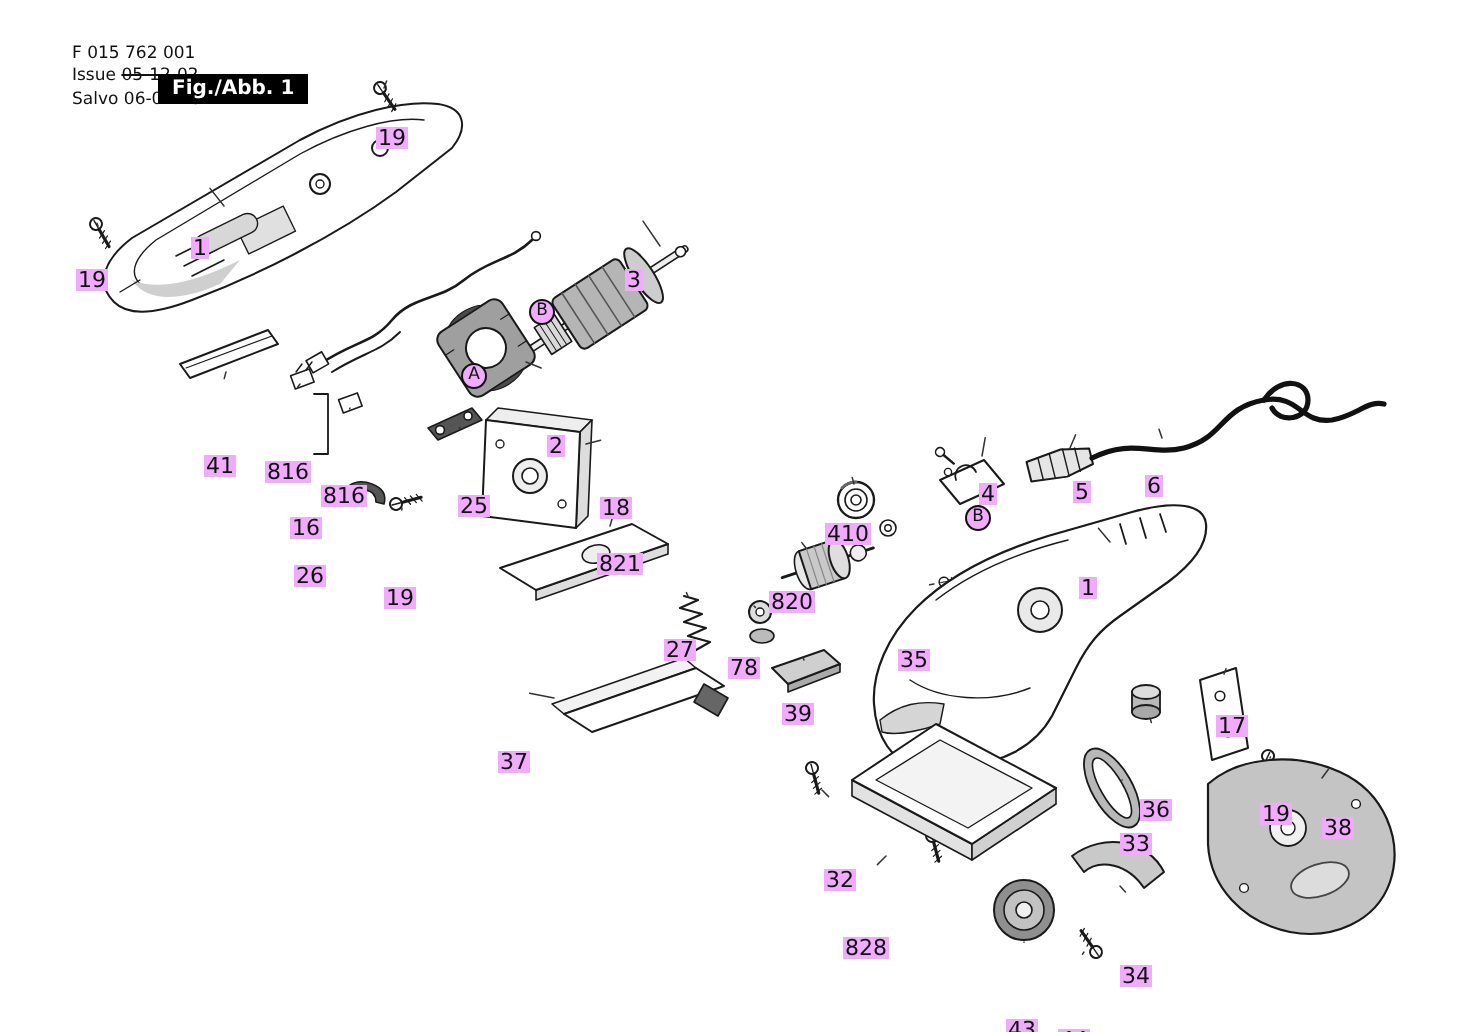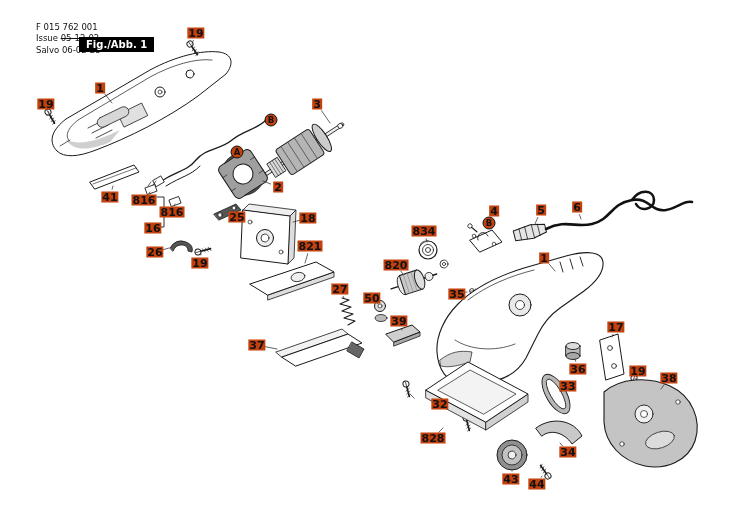--- a/index.html
+++ b/index.html
@@ -1,21 +1,21 @@
 <!DOCTYPE html>
 <html><head>
 <meta charset="utf-8">
 <style>
   * { margin:0; padding:0; box-sizing:border-box; }
   html,body { background:#fff; }
   body { width:730px; height:516px; font-family:"DejaVu Sans", sans-serif; color:#111; }
   .page { position:relative; width:730px; height:516px; background:#fff; overflow:hidden; }
   #art { position:absolute; left:0; top:0; }
   #label-layer { position:absolute; left:0; top:0; width:730px; height:516px; pointer-events:none; }
-  .part-label { position:absolute; transform:translate(-50%,-50%); font-size:11px; font-weight:bold; line-height:1; white-space:nowrap; color:#111; background:#c2410c; padding:0 1px; }
+  .part-label { position:absolute; transform:translate(-50%,-50%); font-size:11px; font-weight:normal; line-height:1; white-space:nowrap; color:#111; background:#f0abfc; padding:0 1px;margin-top:36px; }
   .part-label.circle { width:13px; height:13px; border:1.2px solid #111; border-radius:50%; font-size:8.5px; display:flex; align-items:center; justify-content:center; padding:0; }
   .title-block { position:absolute; left:36px; top:22px; font-size:8.5px; line-height:1.35; }
   .strike { text-decoration:line-through; }
   .figbox { position:absolute; left:79px; top:37px; background:#000; color:#fff; font-weight:bold; font-size:10px; padding:2px 7px; }
   .footer { position:absolute; left:36px; top:449px; font-size:8px; line-height:1.35; }
 </style>
 </head>
 <body>
 
 <div class="page">
@@ -305,37 +305,37 @@
       <span class="part-label" style="left: 110px; top: 197px;">41</span>
       <span class="part-label" style="left: 144px; top: 200px;">816</span>
       <span class="part-label" style="left: 172px; top: 212px;">816</span>
       <span class="part-label" style="left: 153px; top: 228px;">16</span>
       <span class="part-label" style="left: 237px; top: 217px;">25</span>
       <span class="part-label" style="left: 308px; top: 218px;">18</span>
       <span class="part-label" style="left: 155px; top: 252px;">26</span>
       <span class="part-label" style="left: 200px; top: 263px;">19</span>
       <span class="part-label" style="left: 310px; top: 246px;">821</span>
       <span class="part-label" style="left: 340px; top: 289px;">27</span>
-      <span class="part-label" style="left: 424px; top: 231px;">834</span>
+      <span class="part-label" style="left: 424px; top: 231px;">410</span>
       <span class="part-label" style="left: 396px; top: 265px;">820</span>
       <span class="part-label circle" style="left: 489px; top: 223px;">B</span>
       <span class="part-label" style="left: 494px; top: 211px;">4</span>
       <span class="part-label" style="left: 541px; top: 210px;">5</span>
       <span class="part-label" style="left: 577px; top: 207px;">6</span>
       <span class="part-label" style="left: 544px; top: 258px;">1</span>
       <span class="part-label" style="left: 457px; top: 294px;">35</span>
-      <span class="part-label" style="left: 372px; top: 298px;">50</span>
+      <span class="part-label" style="left: 372px; top: 298px;">78</span>
       <span class="part-label" style="left: 399px; top: 321px; text-align: right;">39</span>
       <span class="part-label" style="left: 257px; top: 345px;">37</span>
       <span class="part-label" style="left: 616px; top: 327px; text-align: center;">17</span>
       <span class="part-label" style="left: 578px; top: 369px;">36</span>
       <span class="part-label" style="left: 638px; top: 371px;">19</span>
       <span class="part-label" style="left: 669px; top: 378px;">38</span>
       <span class="part-label" style="left: 568px; top: 386px;">33</span>
-      <span class="part-label" style="left: 440px; top: 404px; text-align: center;">32</span>
+      <span class="part-label" style="left: 420px; top: 404px; text-align: center;">32</span>
       <span class="part-label" style="left: 433px; top: 438px;">828</span>
       <span class="part-label" style="left: 568px; top: 452px;">34</span>
       <span class="part-label" style="left: 511px; top: 479px;">43</span>
       <span class="part-label" style="left: 537px; top: 484px;">44</span>
     </div>
 
   <div class="title-block">
     <div>F 015 762 001</div>
     <div><span>Issue</span> <span class="strike">05-12-02</span></div>
     <div><span>Salvo</span> <span>06-02-28</span></div>

